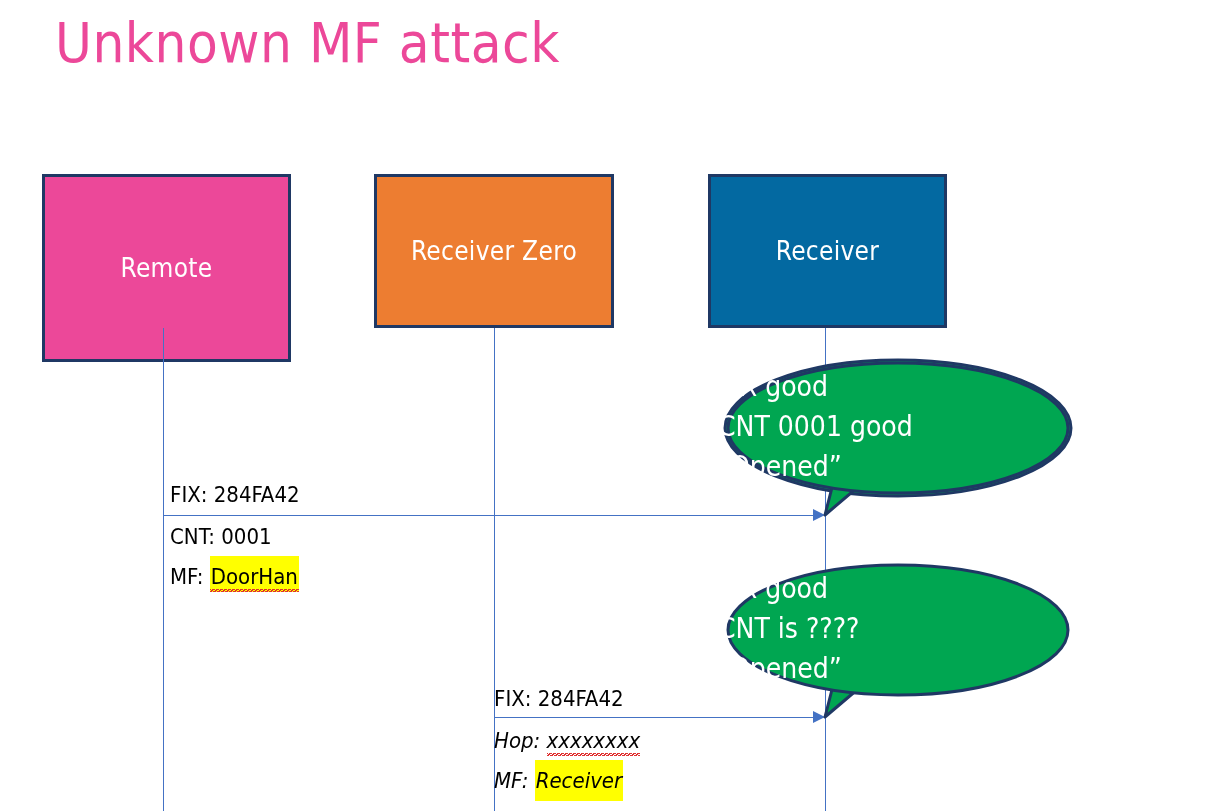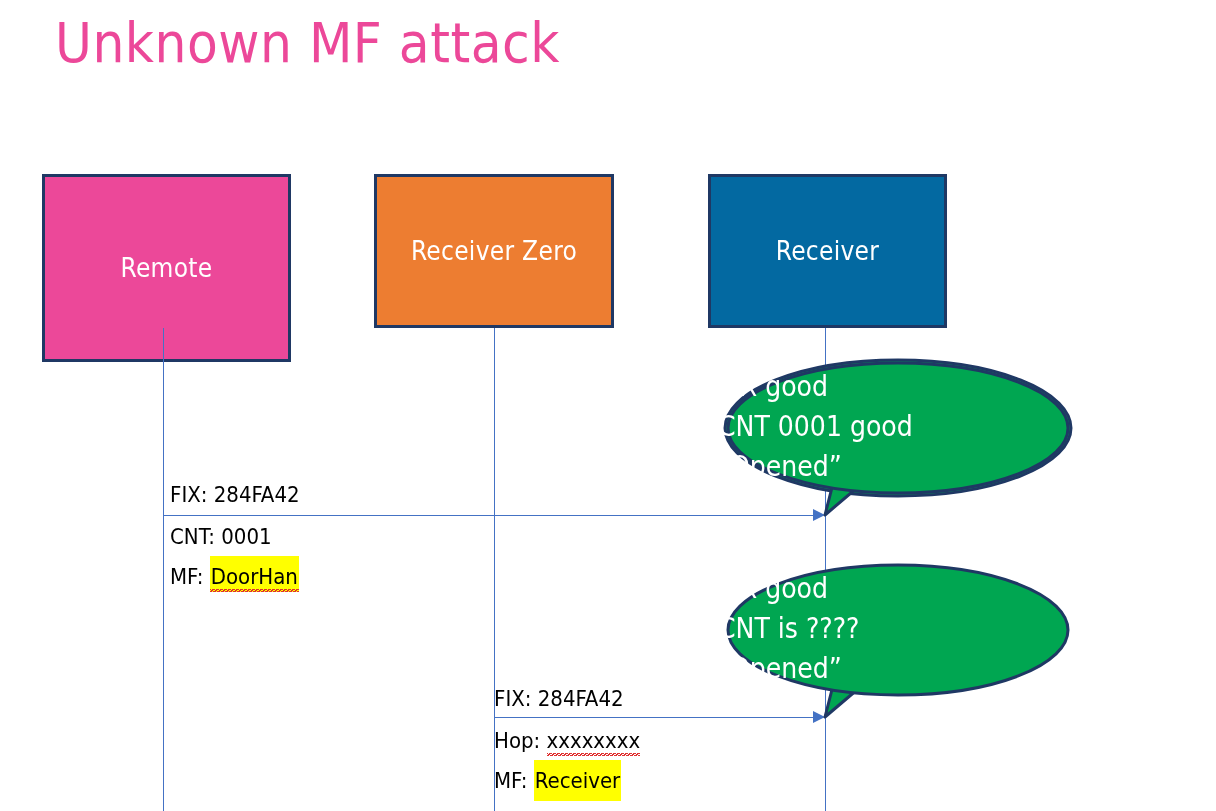--- a/index.html
+++ b/index.html
@@ -84,21 +84,21 @@
   .msg-label {
     position: absolute;
     font-size: 22px;
     line-height: 40px;
     color: #000000;
     white-space: nowrap;
   }
   .msg-label-a { left: 170px; top: 475px; }
   .msg-label-b { left: 170px; top: 517px; }
   .msg-label-c { left: 494px; top: 679px; }
-  .msg-label-d { left: 494px; top: 721px; }
+  .msg-label-d { left: 494px; top: 721px; font-style: italic; }
 
   .hl {
     background: #FFFF00;
     padding: 8px 1px;
   }
   .squiggle {
     background-image: repeating-linear-gradient(
       135deg,
       #E03030 0px, #E03030 1px,
       transparent 1px, transparent 2px

